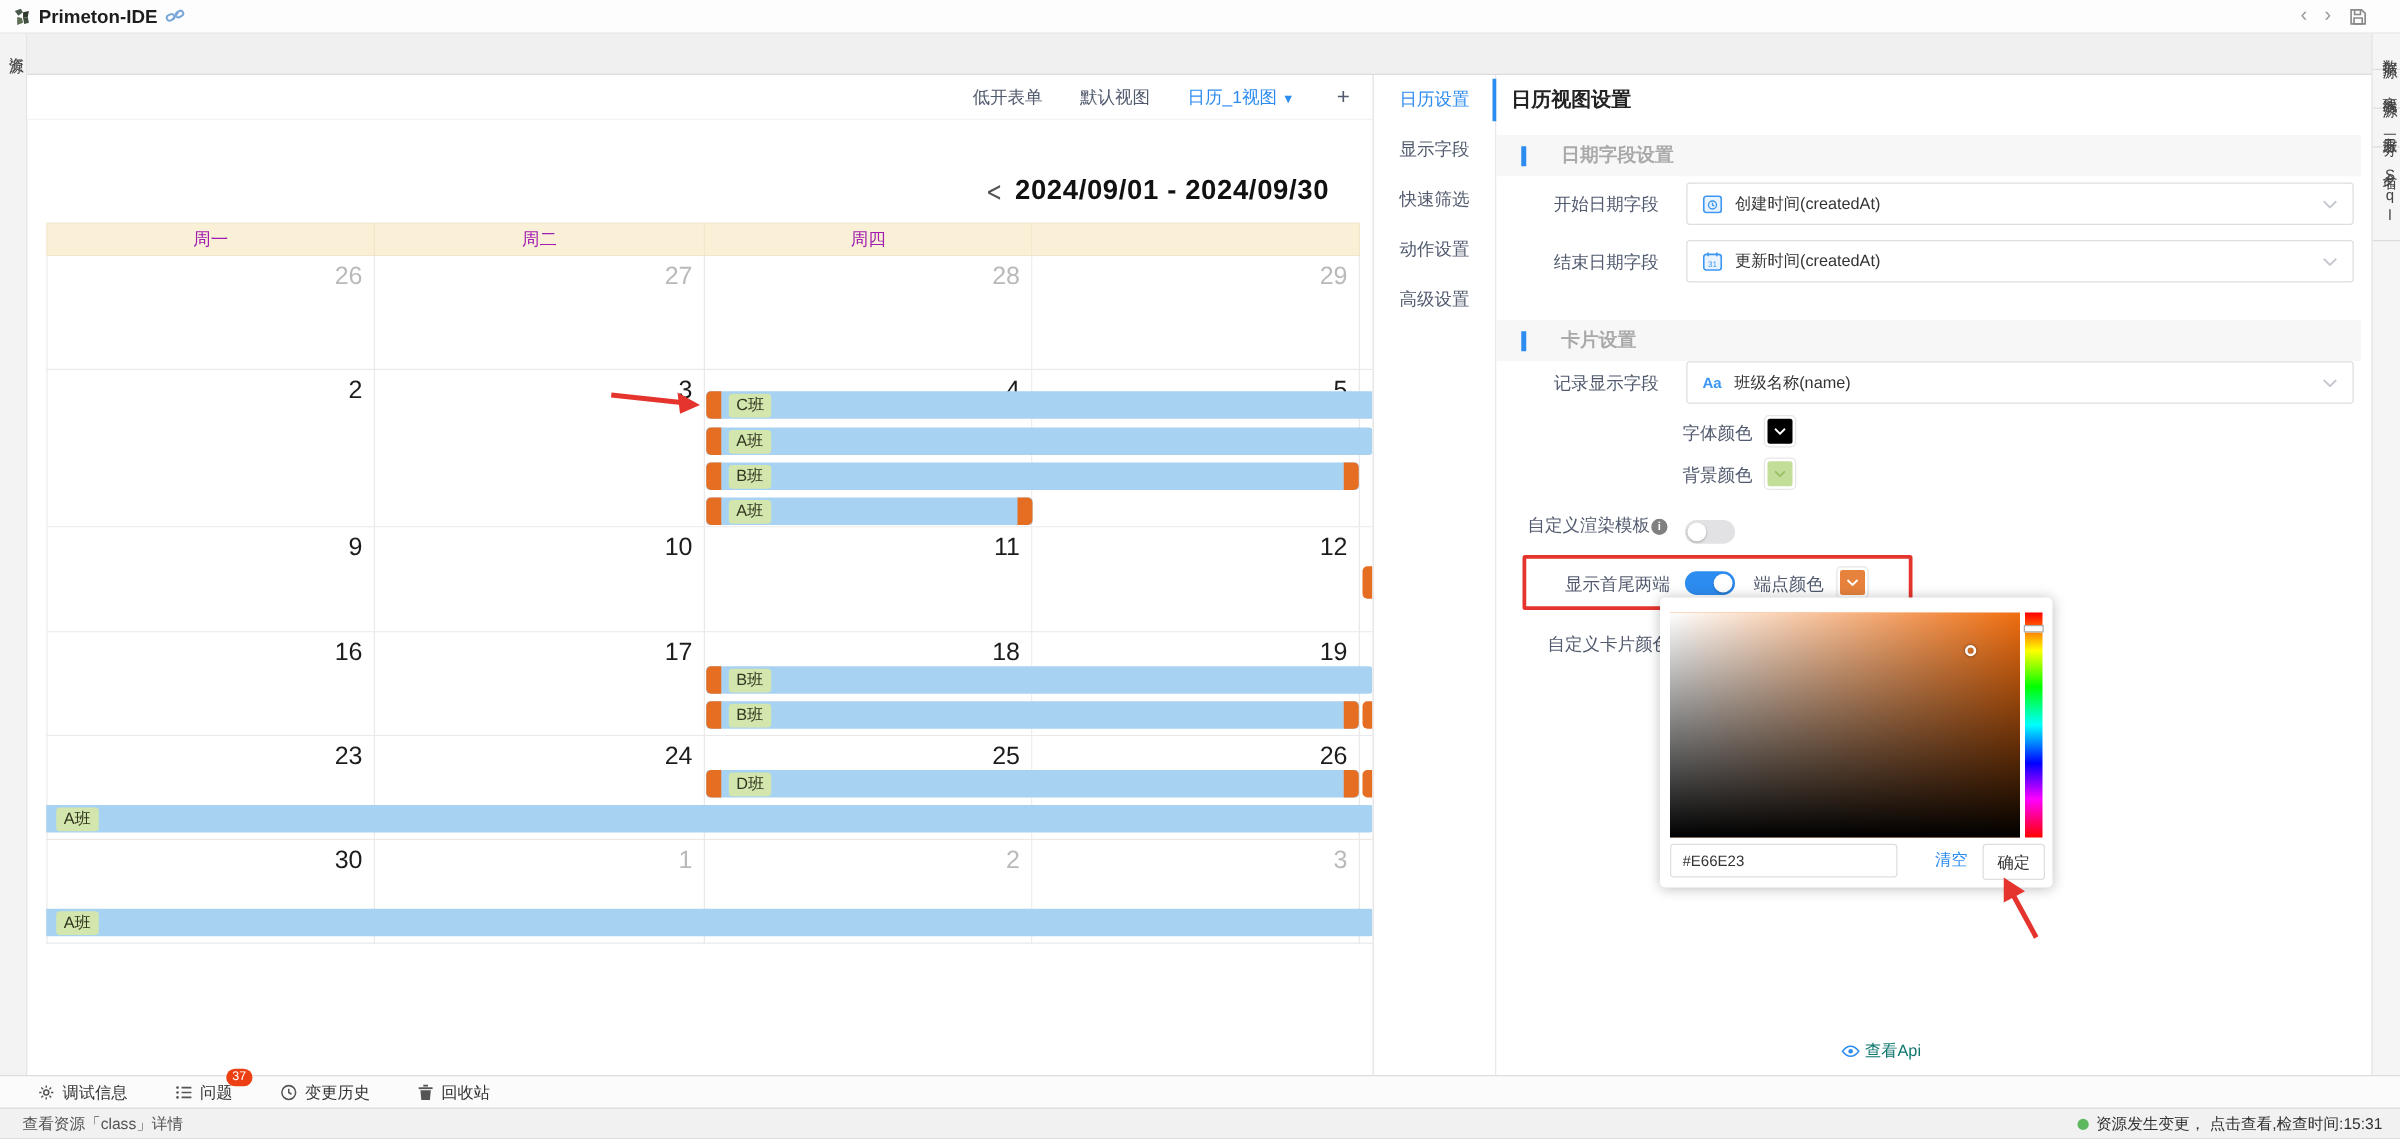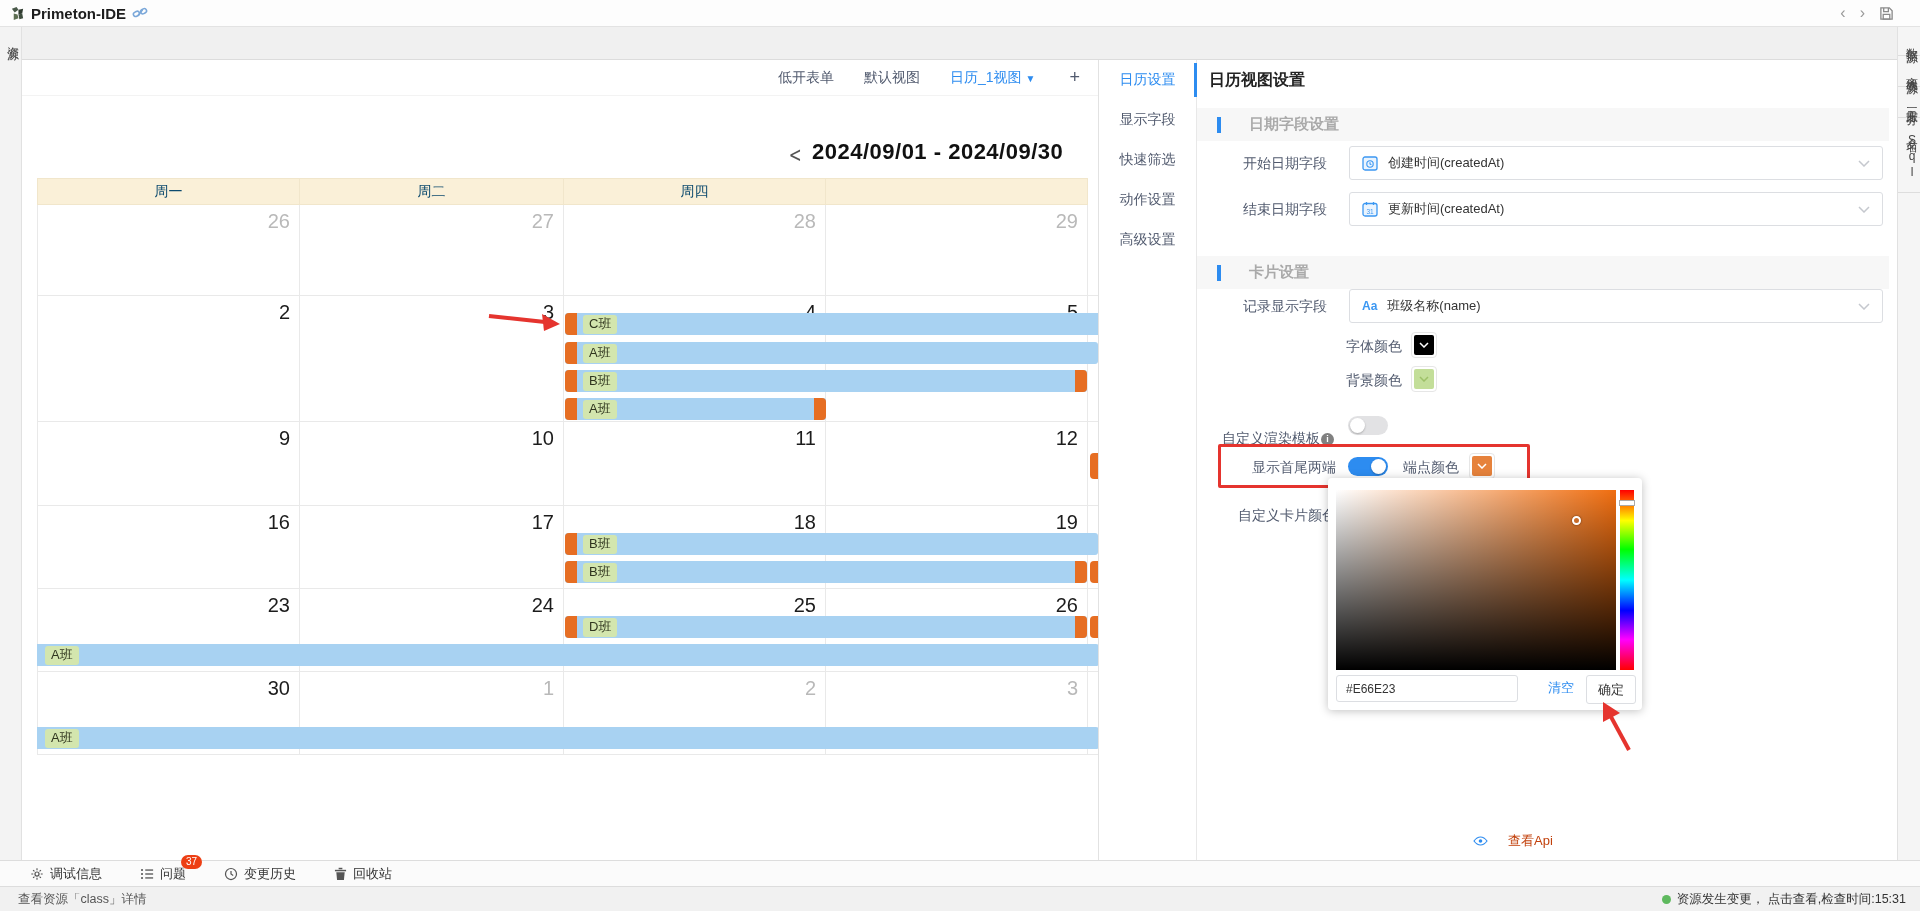--- a/index.html
+++ b/index.html
@@ -30,21 +30,21 @@
   .viewtab{margin-left:30px;cursor:pointer;white-space:nowrap;}
   .viewtab.active{color:#2d8cf0;}
   .viewtab .caret{font-size:10px;margin-left:4px;}
   .add-view{margin-left:26px;font-size:18px;color:#515a6e;cursor:pointer;padding:0 8px;}
 
   
   .cal-nav-prev{position:absolute;left:786px;top:142px;font-size:22px;color:#555;cursor:pointer;font-family:"DejaVu Sans",sans-serif;transform:scaleX(.7);}
   .cal-range{position:absolute;left:812px;top:139px;font-size:22px;font-weight:bold;color:#111;letter-spacing:.5px;}
   .calendar{position:absolute;top:178px;left:37px;width:1061px;height:578px;overflow:hidden;}
   .cal-head{display:flex;height:27px;}
-  .cal-hcell{background:#faf0d8;border:1px solid #f1e6cb;border-left:none;font-size:14px;color:#0c4a6e;display:flex;align-items:center;justify-content:center;flex:none;}
+  .cal-hcell{background:#faf0d8;border:1px solid #f1e6cb;border-left:none;font-size:14px;color:#a21caf;display:flex;align-items:center;justify-content:center;flex:none;}
   .cal-hcell:first-child{border-left:1px solid #f1e6cb;}
   .cal-row{display:flex;}
   .cal-cell{border-right:1px solid #e9e9e9;border-bottom:1px solid #e9e9e9;font-size:20px;color:#1c1c1c;text-align:right;padding:5px 9px 0 0;flex:none;background:#fff;cursor:pointer;}
   .cal-cell.first{border-left:1px solid #e9e9e9;}
   .cal-cell.out{color:#b9b9b9;}
   .events{position:absolute;left:0;top:0;width:100%;height:100%;}
   .event{position:absolute;height:22px;display:flex;align-items:center;background:#a8d2f2;border-radius:3px;cursor:pointer;}
   .event .cap-start{width:12px;height:100%;background:#e66e23;flex:none;border-radius:4px 0 0 4px;}
   .event .cap-end{position:absolute;right:0;top:0;width:12px;height:100%;background:#e66e23;border-radius:0 4px 4px 0;}
   .event .lbl{margin-left:6px;background:#d3e6ae;border-radius:3px;padding:1px 6px 2px 6px;font-size:13px;color:#30361f;line-height:16px;white-space:nowrap;}
@@ -70,21 +70,21 @@
   .swatch-box{position:absolute;width:26px;height:26px;border:1px solid #e6e6e6;border-radius:4px;background:#fff;padding:2px;cursor:pointer;}
   .swatch-box .sw{width:100%;height:100%;border-radius:2px;display:flex;align-items:center;justify-content:center;}
   .mini-label{position:absolute;font-size:14px;color:#515a6e;}
   .toggle{position:absolute;width:40px;height:19px;border-radius:10px;cursor:pointer;}
   .toggle.on{background:#2d8cf0;}
   .toggle.off{background:#e2e2e4;}
   .toggle .knob{position:absolute;top:2px;width:15px;height:15px;border-radius:50%;background:#fff;box-shadow:0 1px 2px rgba(0,0,0,.25);}
   .toggle.on .knob{right:2px;}
   .toggle.off .knob{left:2px;}
   .info-i{display:inline-block;width:13px;height:13px;border-radius:50%;background:#808080;color:#fff;font-size:9px;font-weight:bold;text-align:center;line-height:13px;vertical-align:1px;margin-left:1px;}
-  .api-link{position:absolute;font-size:13px;color:#c2410c;display:flex;align-items:center;gap:20px;cursor:pointer;justify-content:space-between;}
+  .api-link{position:absolute;font-size:13px;color:#0f766e;display:flex;align-items:center;gap:4px;cursor:pointer;justify-content:space-between;}
 
   
   .red-box{position:absolute;left:1218px;top:444px;width:312px;height:44px;border:3px solid #e5342e;border-radius:2px;z-index:30;pointer-events:none;}
   .annot-svg{position:absolute;left:0;top:0;z-index:60;pointer-events:none;}
 
   
   .picker{position:absolute;left:1328px;top:478px;width:314px;height:232px;background:#fff;border-radius:4px;box-shadow:0 1px 10px rgba(0,0,0,.25);z-index:40;}
   .sat{position:absolute;left:8px;top:12px;width:280px;height:180px;cursor:crosshair;
        background:linear-gradient(to top,#000,rgba(0,0,0,0)),linear-gradient(to right,#fff,rgba(255,255,255,0)),#f06e10;}
   .sat-cursor{position:absolute;left:236px;top:26px;width:9px;height:9px;border:2px solid #fff;border-radius:50%;box-shadow:0 0 2px rgba(0,0,0,.6);}
@@ -361,21 +361,21 @@
 
       <span class="mini-label" style="left:149px;top:312px;">背景颜色</span>
       <div class="swatch-box" style="left:214px;top:306px;">
         <span class="sw" style="background:#c3de99;">
           <svg width="10" height="6" viewBox="0 0 10 6">
               <polyline points="1,1 5,5 9,1" fill="none" stroke="#9dc168" stroke-width="1.5"></polyline>
             </svg>
         </span>
       </div>
 
-      <span class="mini-label" style="left:25px;top:370px;"><span>自定义渲染模板</span><span class="info-i">i</span></span>
+      <span class="mini-label" style="left:25px;top:352px;"><span>自定义渲染模板</span><span class="info-i">i</span></span>
       <div class="toggle off" style="left:151px;top:356px;">
           <span class="knob"></span>
         </div>
 
       <span class="mini-label" style="left:55px;top:399px;">显示首尾两端</span>
       <div class="toggle on" style="left:151px;top:397px;">
           <span class="knob"></span>
         </div>
       <span class="mini-label" style="left:206px;top:399px;">端点颜色</span>
       <div class="swatch-box" style="left:272px;top:393px;">

